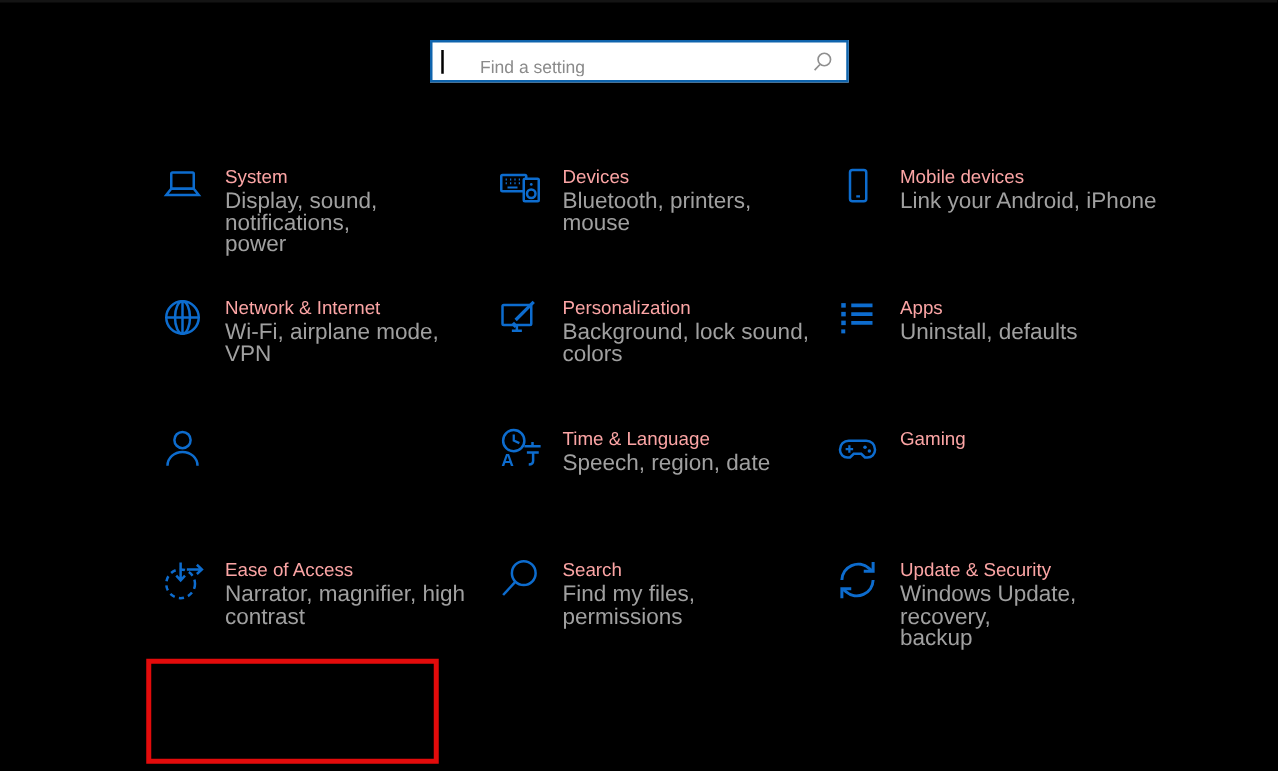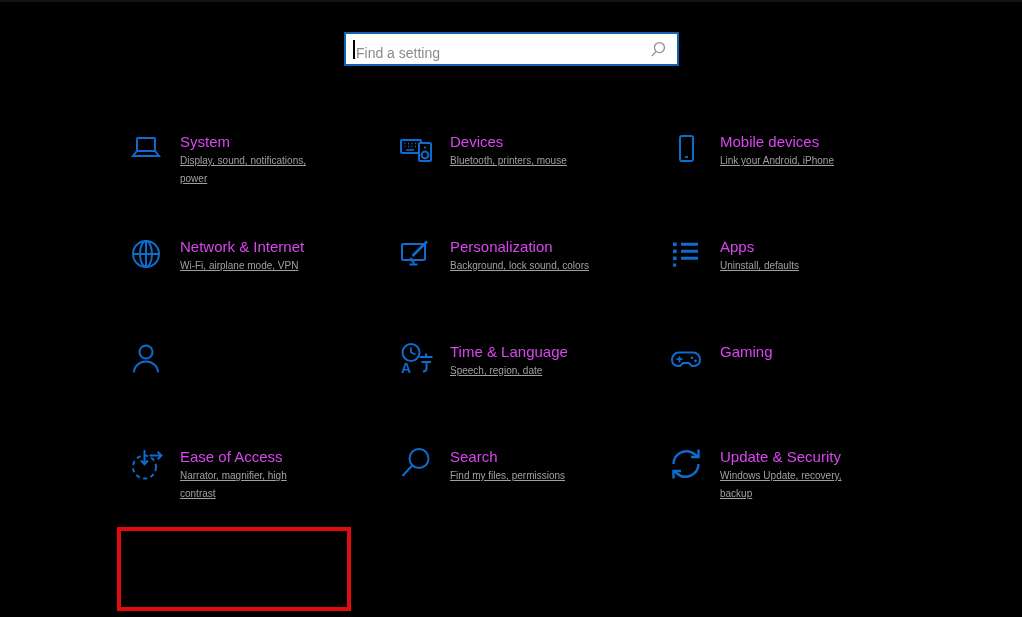--- a/index.html
+++ b/index.html
@@ -25,20 +25,21 @@
     border: 2px solid #0f64ad;
   }
   .searchwrap input {
     width: 100%; height: 100%;
     border: none; outline: none;
     background: transparent;
     font-family: "Liberation Sans", "DejaVu Sans", sans-serif;
     font-size: 14px;
     color: #1a1a1a;
     padding: 8px 34px 0 10px;
+    margin-left: 28px;
   }
   .searchwrap input::placeholder { color: #8a8a8a; opacity: 1; }
   .caret {
     position: absolute; left: 7px; top: 6px;
     width: 1.5px; height: 19px; background: #000;
   }
   .search-glass {
     position: absolute; right: 10px; top: 7px;
     width: 17px; height: 17px;
   }
@@ -60,30 +61,29 @@
     flex: 0 0 36px;
     width: 36px; height: 36px;
     margin-right: 16px;
     color: #0d6cce;
   }
   .tile .icon svg { width: 36px; height: 36px; display: block; }
   .tile .txt { padding-top: 1px; }
   .tile .title {
     font-size: 15px;
     line-height: 20px;
-    color: #d946ef;
+    color: #fca5a5;
     font-weight: 400;
     white-space: nowrap;
   }
   .tile .sub {
-    font-size: 10px;
+    font-size: 18px;
     line-height: 17.5px;
     color: #a0a0a0;
     white-space: pre-line;
-    text-decoration: underline;
   }
   
   .highlight-box {
     position: absolute;
     left: 117px; top: 527px;
     width: 234px; height: 84px;
     border: 4px solid #e30b0b;
     pointer-events: none;
     z-index: 5;
   }

